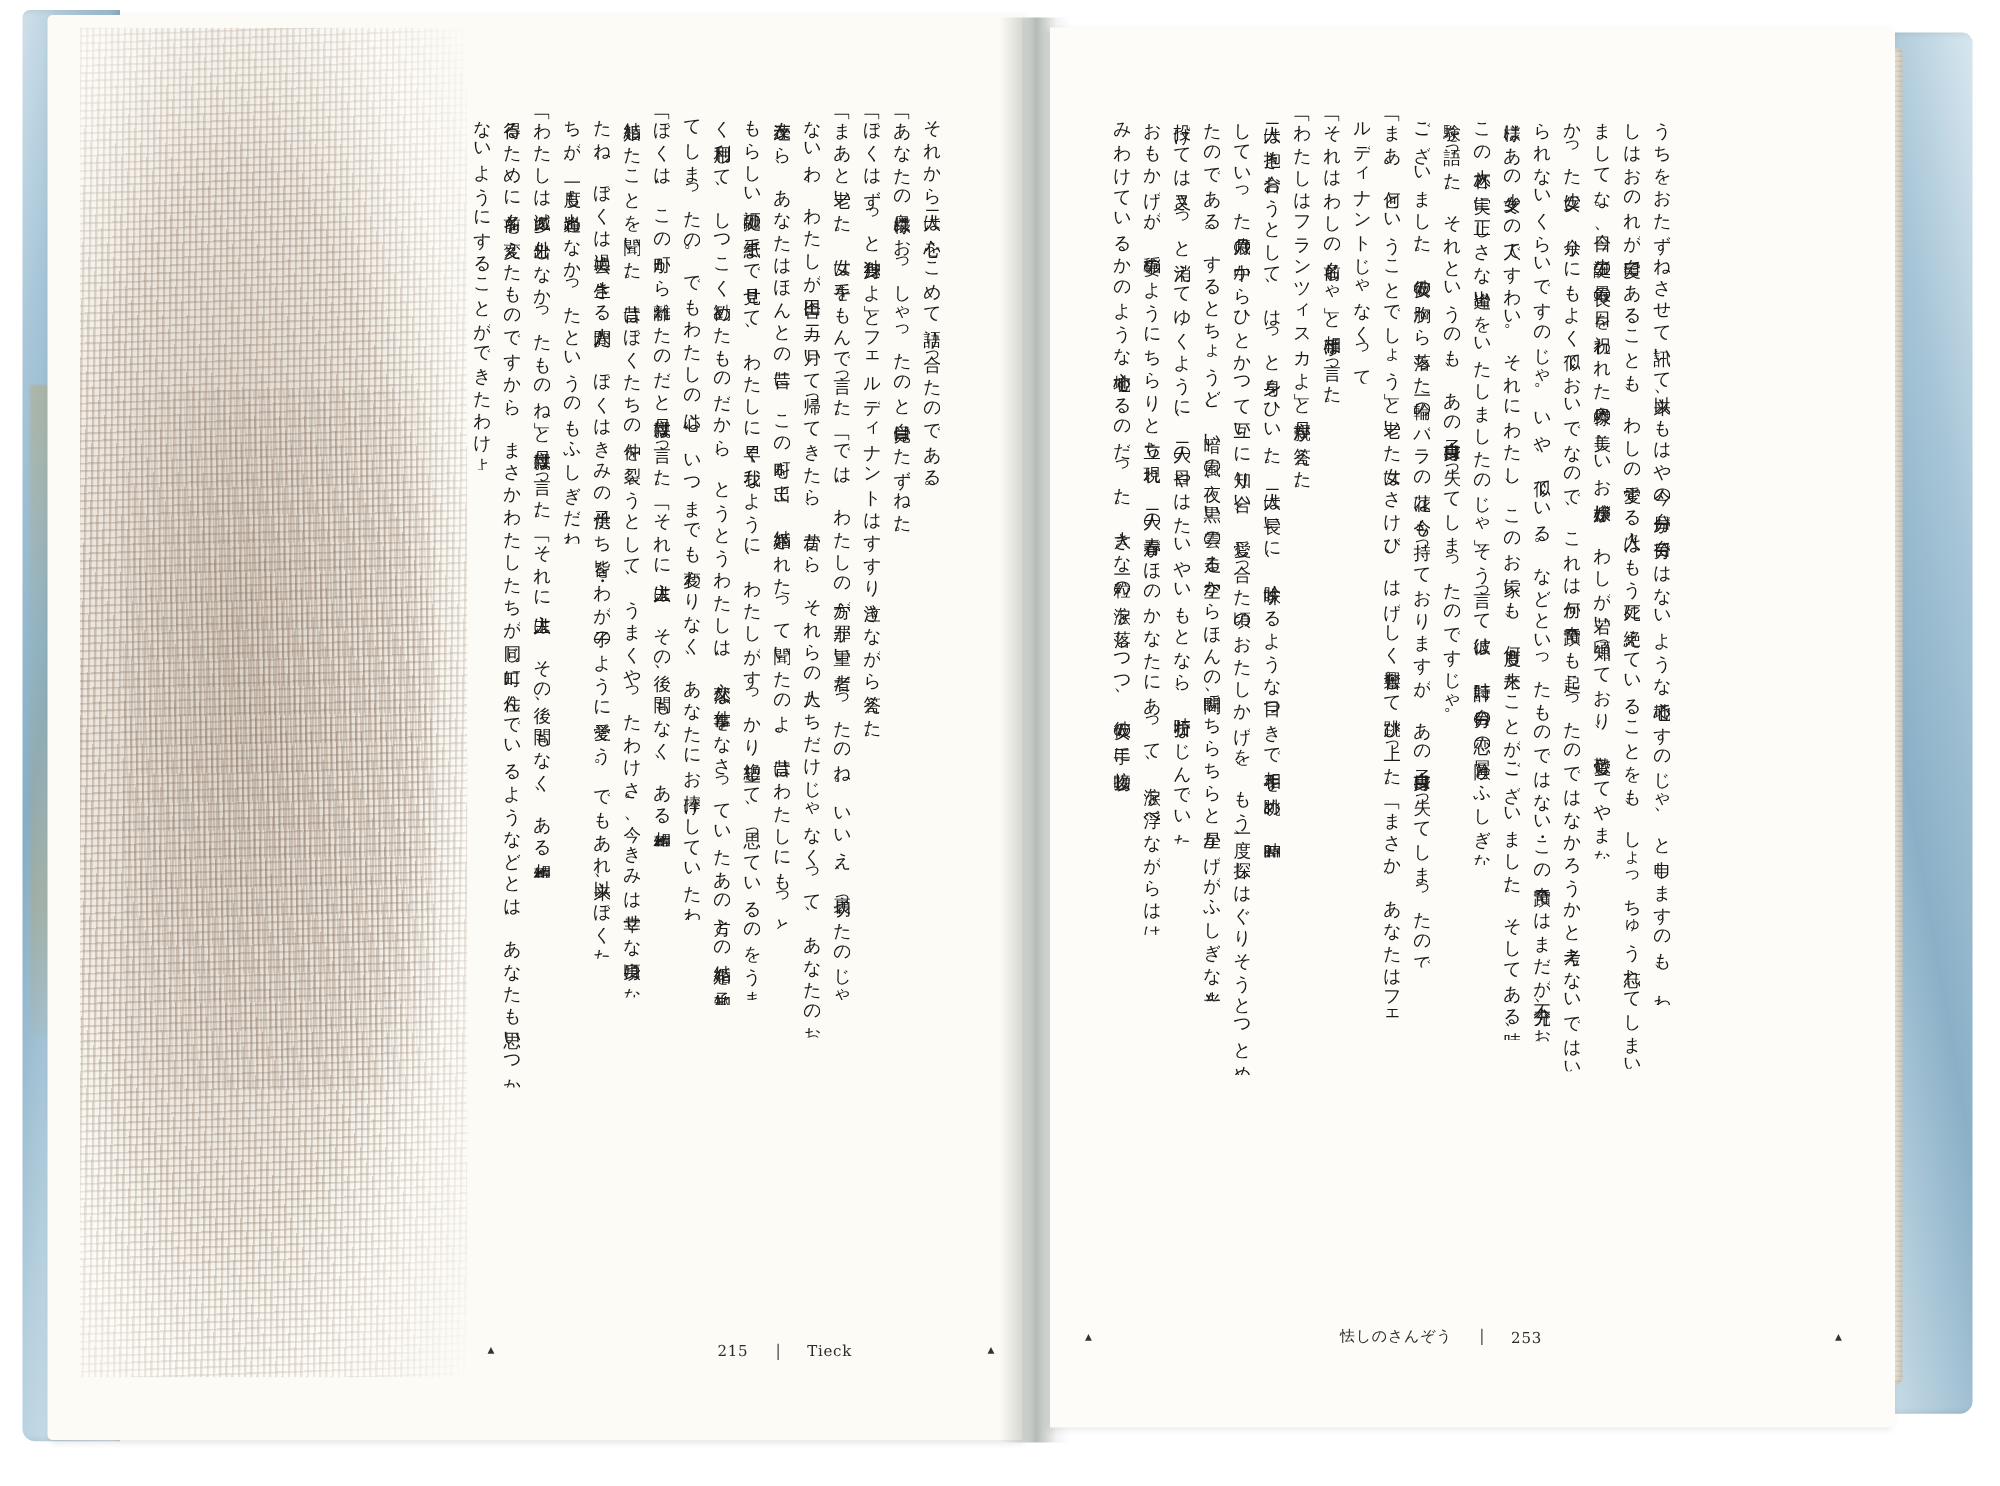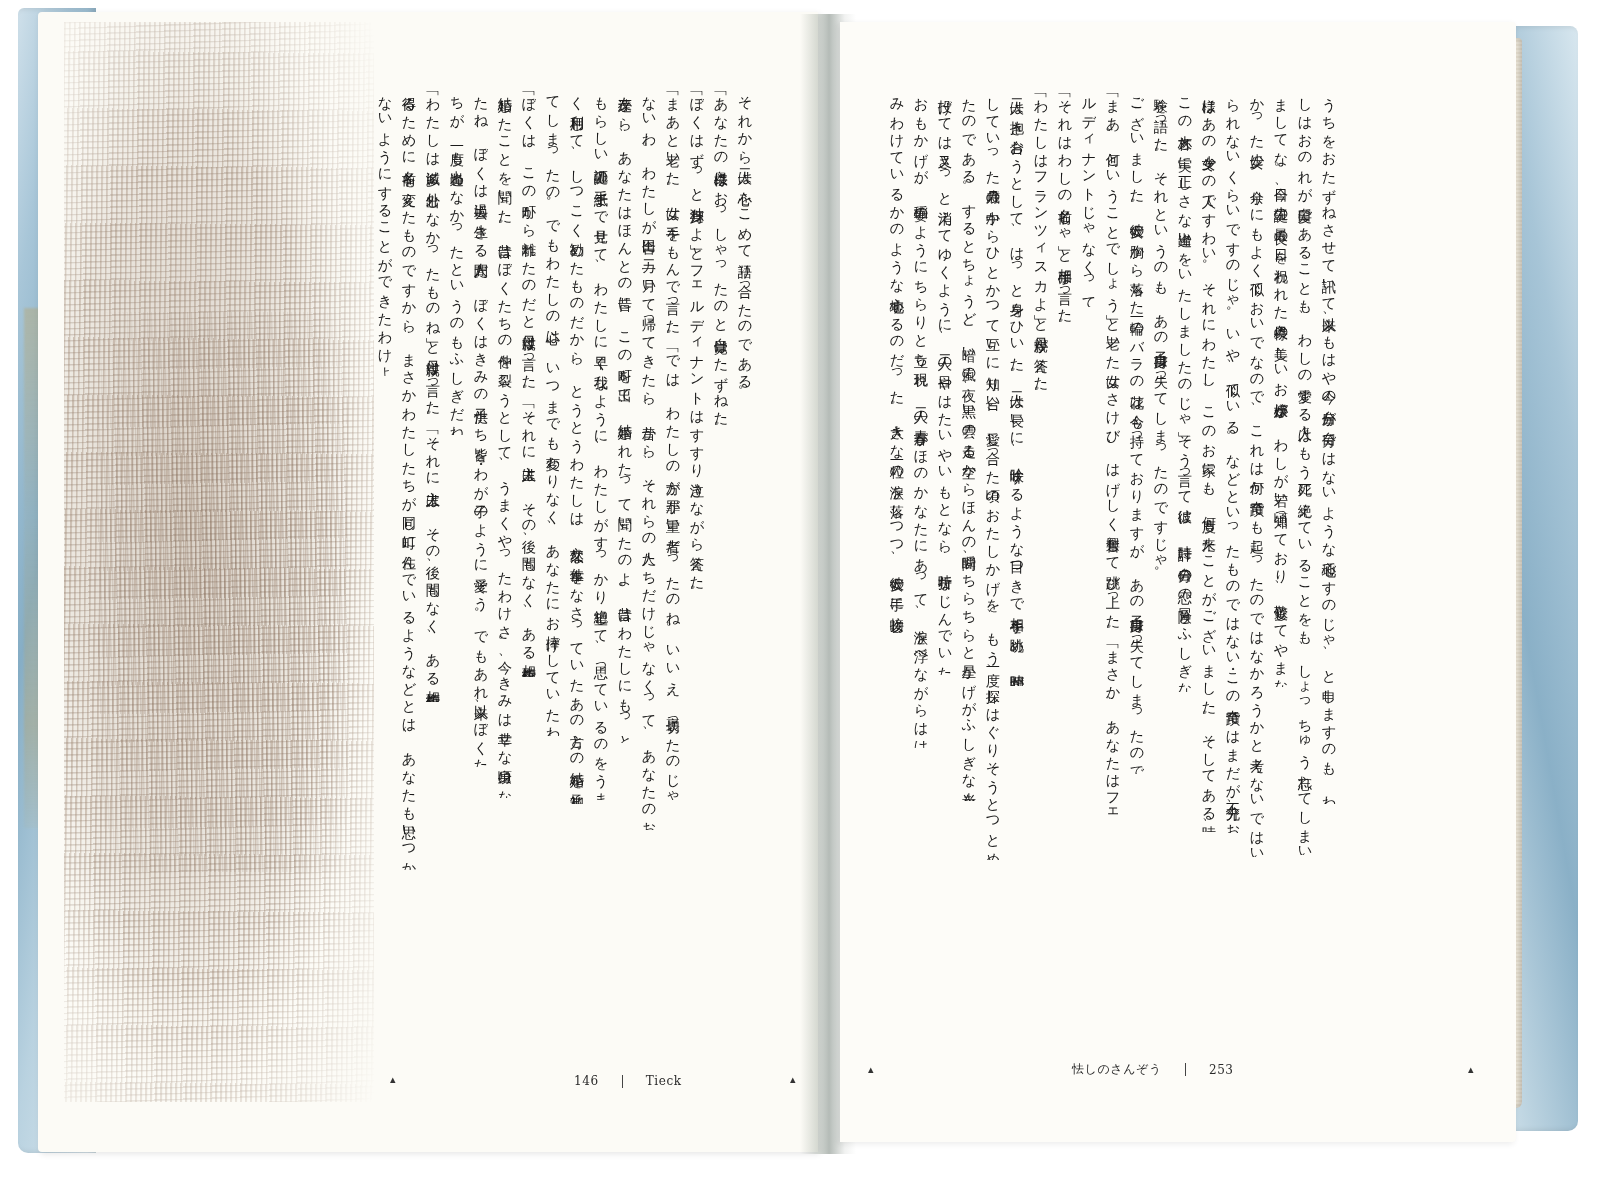--- a/index.html
+++ b/index.html
@@ -220,21 +220,21 @@
         <div class="col">「ぼくは、この町から離れたのだと母親は言った。「それに主人は、その後、間もなく、ある相続権を</div>
         <div class="col">結婚したことを聞いた。昔はぼくたちの仲を裂こうとして、うまくやったわけさ。今、きみは幸せな身頃にな</div>
         <div class="col">たね、ぼくは過去に生きる人間だ。ぼくはきみの子供たち皆を・わが子のように愛そう。でもあれ以来、ぼくた</div>
         <div class="col">ちが、一度も出逢わなかったというのもふしぎだね」</div>
         <div class="col">「わたしは滅多に外出しなかったものね」と母親は言った。「それに主人は、その後、間もなく、ある相続権を</div>
         <div class="col">得るために名前を変えたものですから、まさかわたしたちが同じ町に住んでいるようなどとは、あなたも思いつか</div>
         <div class="col">ないようにすることができたわけよ」</div>
       </div>
 
       <div class="footer" id="footer-left">
-        <span>146</span>
+        <span>215</span>
         <span class="rule"></span>
         <span>Tieck</span>
       </div>
       <div class="marker m-a">▴</div>
       <div class="marker m-b">▴</div>
     </div>
 
     <div class="gutter"></div>
 
     <div class="leaf-right">

